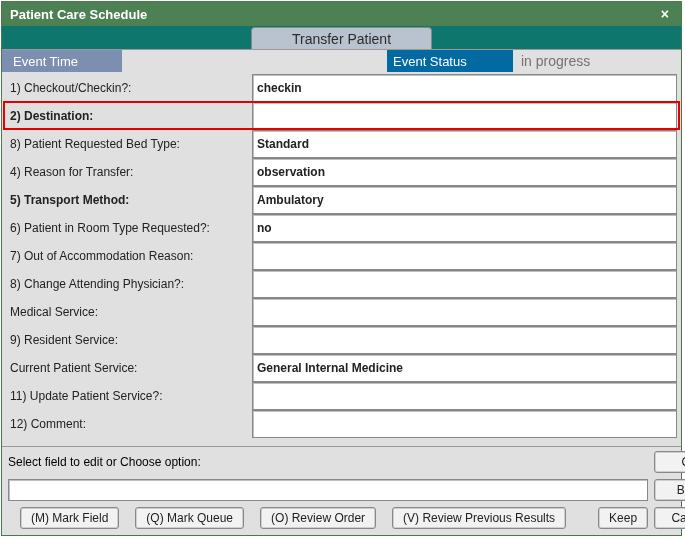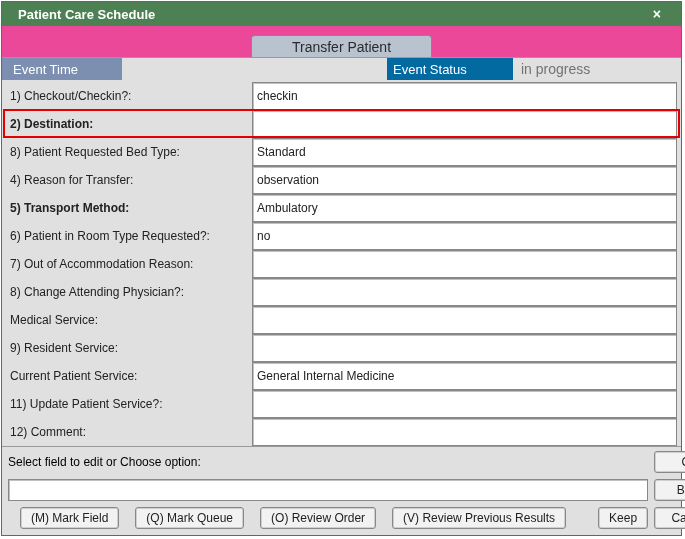--- a/index.html
+++ b/index.html
@@ -19,38 +19,38 @@
     display: flex;
     flex-direction: column;
     margin: 1px;
     position: relative;
   }
   .titlebar {
     background: #4d8153;
     color: #fff;
     font-weight: bold;
     font-size: 13px;
-    padding: 4px 16px;
+    padding: 4px 8px;
     display: flex;
     justify-content: space-between;
     align-items: center;
     height: 24px;
   }
   .close-x {
     font-size: 14px;
     font-weight: bold;
     cursor: pointer;
     padding: 0 4px;
   }
   .tabrow {
-    background: #ec4899;
+    background: #0f766e;
     display: flex;
     justify-content: center;
     align-items: flex-end;
-    height: 32px;
+    height: 24px;
     border-bottom: 1px solid #999;
   }
   .tab {
     background: #b9c3d0;
     color: #2b2b2b;
     font-size: 14px;
     padding: 2px 40px;
     border: 1px solid #888;
     border-bottom: none;
     border-radius: 4px 4px 0 0;
@@ -125,20 +125,21 @@
     border: 1px solid #888;
     background: #fff;
     font-size: 12px;
     padding: 13px 4px;
     box-shadow: inset 1px 1px 0 #c0c0c0;
     color: #222;
     white-space: nowrap;
     overflow: hidden;
     display: flex;
     align-items: center;
+    font-weight: bold;
   }
   .row.highlight {
     z-index: 2;
   }
   .row.highlight::after {
     content: "";
     position: absolute;
     left: -3px;
     right: -3px;
     top: -3px;

